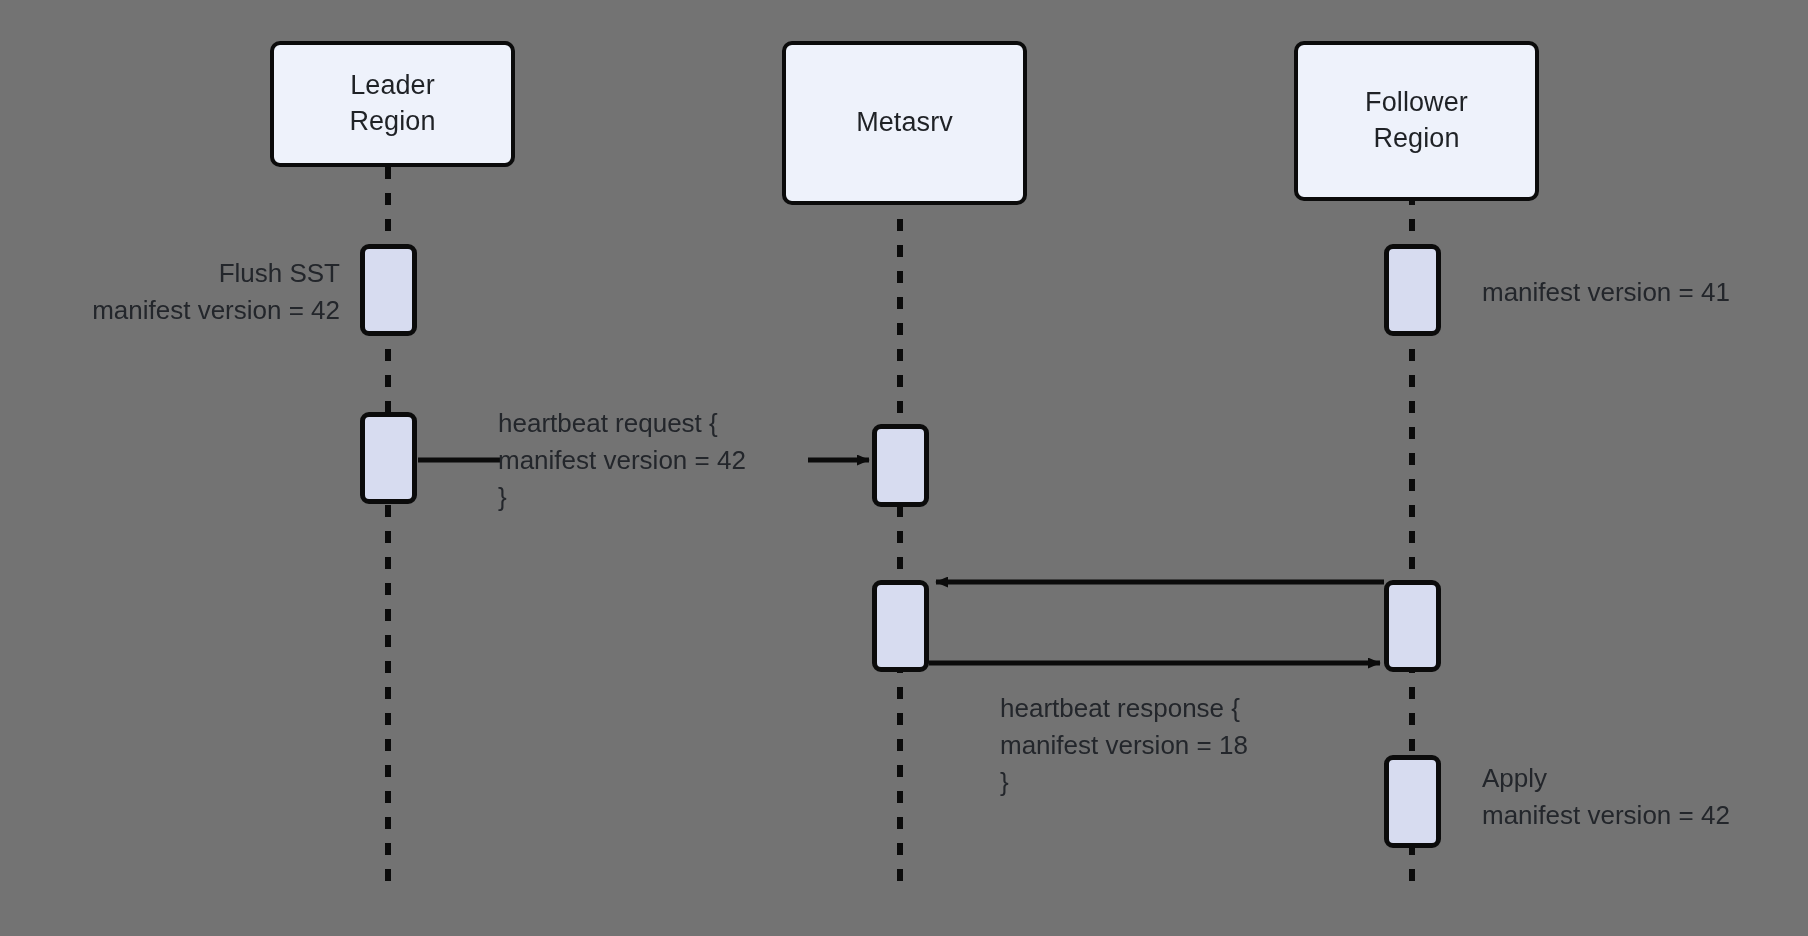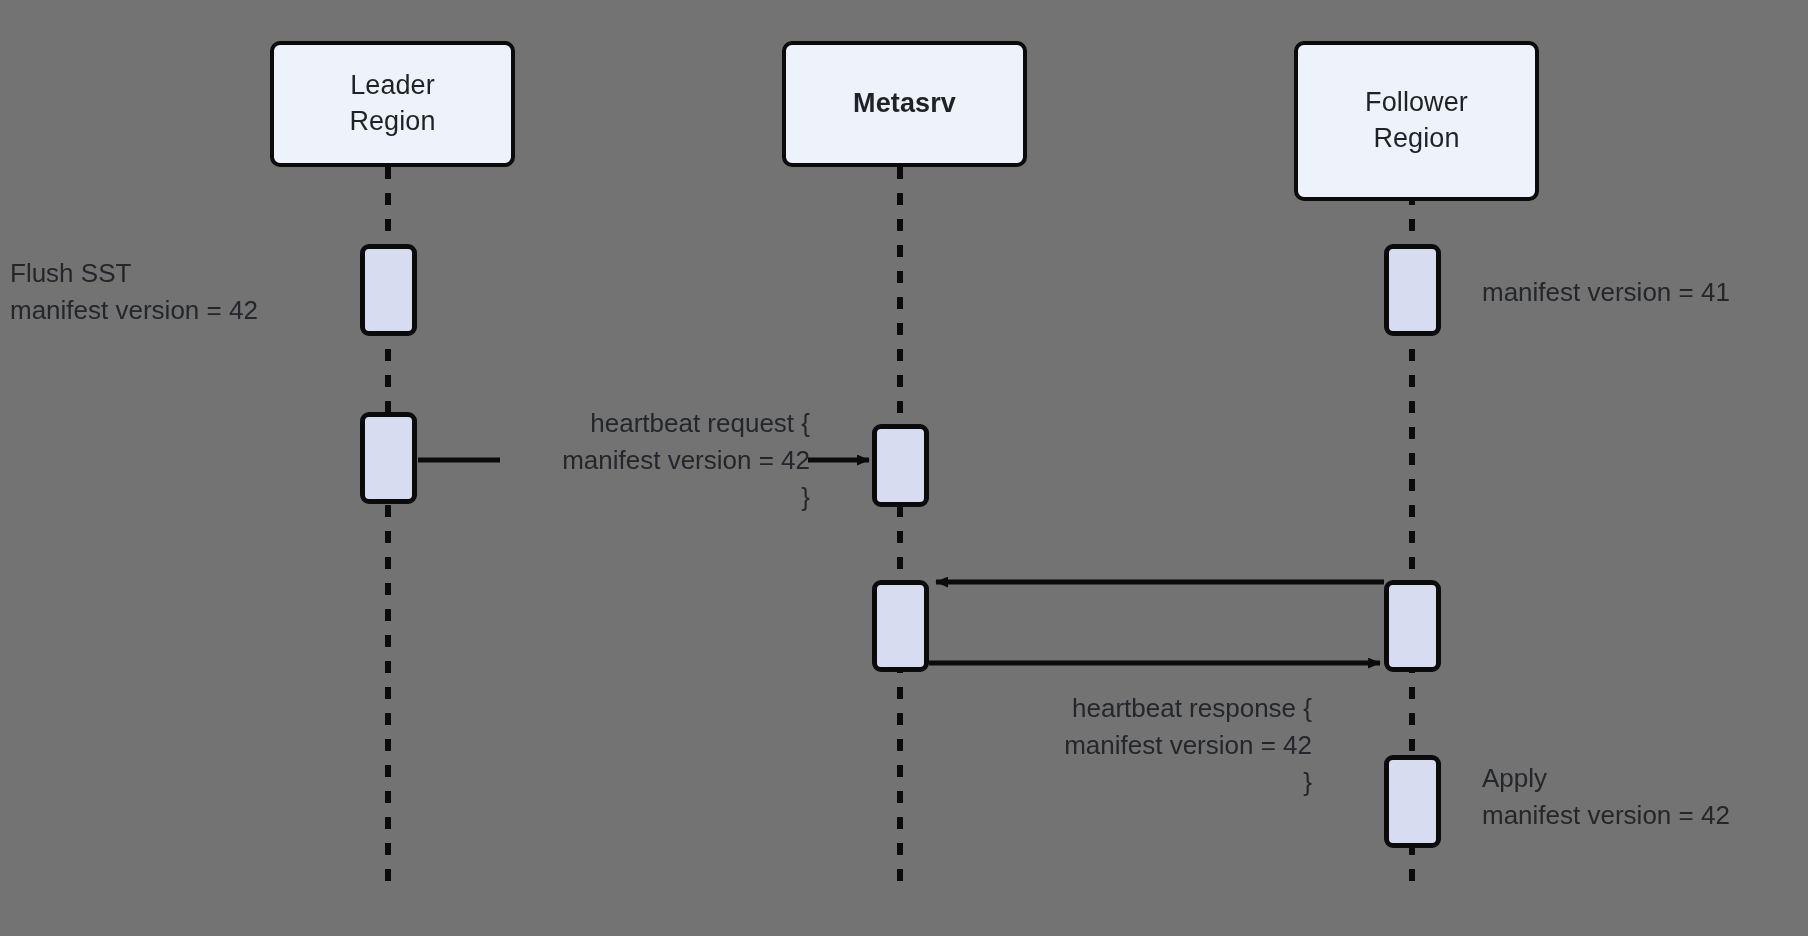--- a/index.html
+++ b/index.html
@@ -55,22 +55,22 @@
   }
 
   
   .note {
     position: absolute;
     font-size: 26px;
     line-height: 1.42;
     color: #23262b;
     white-space: pre-line;
   }
-  .note.right-align { }
-  .note.center-align { text-align: right; }
+  .note.right-align { text-align: right; }
+  .note.center-align { text-align: left; }
   .note.left-align  { text-align: left; }
 </style>
 </head>
 <body>
 
 <div id="canvas">
 
   <svg id="wires" viewBox="0 0 1808 936" xmlns="http://www.w3.org/2000/svg">
     <defs>
       <marker id="arrowR" markerWidth="13" markerHeight="11" refX="12.2" refY="5.5" orient="auto" markerUnits="userSpaceOnUse">
@@ -89,21 +89,21 @@
     <line x1="808" y1="460" x2="869" y2="460" stroke="#0b0b0b" stroke-width="5" marker-end="url(#arrowR)"></line>
 
     <line x1="1384" y1="582" x2="936" y2="582" stroke="#0b0b0b" stroke-width="5" marker-end="url(#arrowL)"></line>
 
     <line x1="929" y1="663" x2="1380" y2="663" stroke="#0b0b0b" stroke-width="5" marker-end="url(#arrowR)"></line>
   </svg>
 
   <div class="participant" style="left:270px; top:41px; width:245px; height:126px;">Leader
 Region</div>
 
-  <div class="participant" style="left:782px; top:41px; width:245px; height:126px;font-weight:bold;">Metasrv</div>
+  <div class="participant" style="left:782px; top:41px; width:245px; height:164px;">Metasrv</div>
 
   <div class="participant" style="left:1294px; top:41px; width:245px; height:160px;">Follower
 Region</div>
 
   <div class="activation" style="left:360px; top:244px; width:57px; height:92px;"></div>
 
   <div class="activation" style="left:360px; top:412px; width:57px; height:92px;"></div>
 
   <div class="activation" style="left:872px; top:424px; width:57px; height:83px;"></div>
 
@@ -122,16 +122,16 @@
 
   <div class="note left-align" style="left:1482px; top:760px; width:330px;">Apply
 manifest version = 42</div>
 
   <div class="note center-align" style="left:498px; top:405px; width:312px;">heartbeat request {
     manifest version = 42
 }</div>
 
 
   <div class="note center-align" style="left:1000px; top:690px; width:312px;">heartbeat response {
-    manifest version = 42
+    manifest version = 18
 }</div>
 
 </div>
 
 </body></html>

